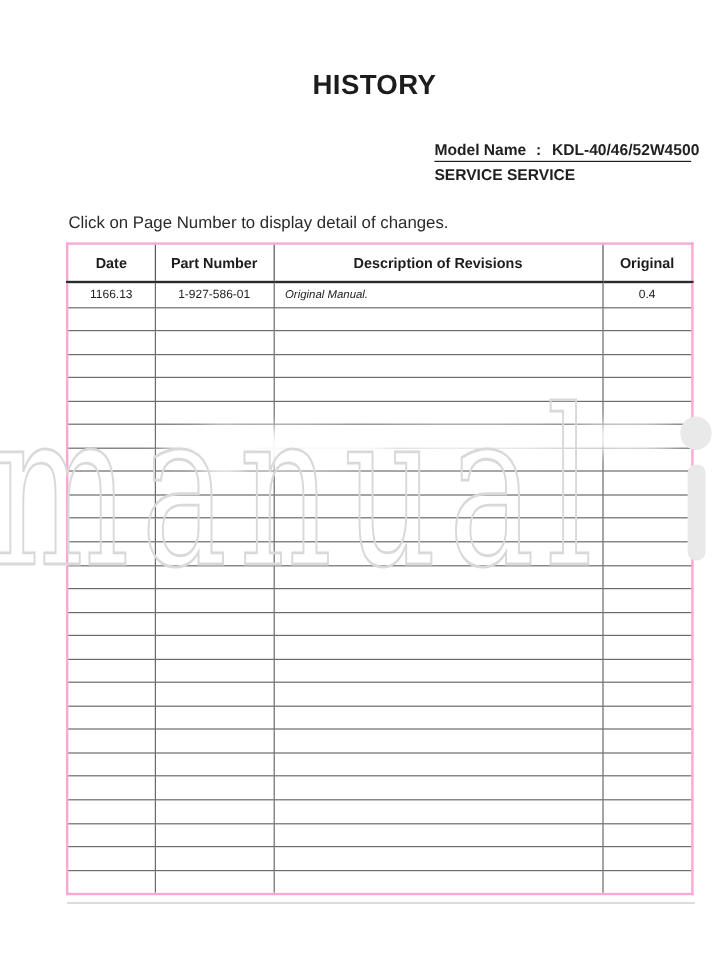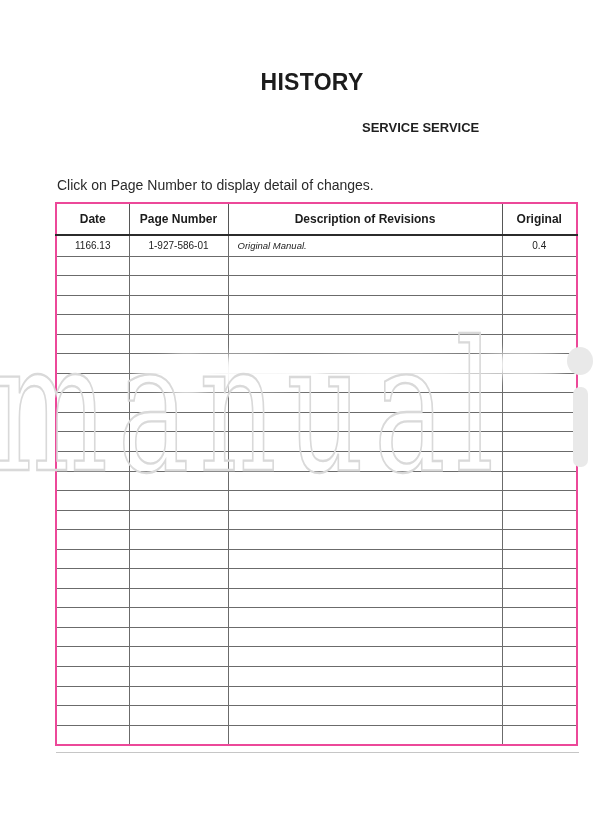--- a/index.html
+++ b/index.html
@@ -7,21 +7,21 @@
     position:relative;
     width:600px;
     height:817px;
     background:#ffffff;
     overflow:hidden;
     font-family:"Liberation Sans", sans-serif;
     color:#1f1f1f;
   }
   .page-title{
     position:absolute;
-    left:24px; top:69px; width:576px;
+    left:24px; top:57px; width:576px;
     text-align:center;
     font-size:23px;
     font-weight:bold;
     letter-spacing:0.3px;
     color:#1c1c1c;
   }
   .model-block{
     position:absolute;
     left:362px; top:117px;
   }
@@ -50,21 +50,21 @@
   }
   .table-wrap{
     position:absolute;
     left:55px; top:202px;
     z-index:1;
   }
   table.history{
     border-collapse:collapse;
     table-layout:fixed;
     width:521px;
-    border:2px solid #ec4899;
+    border:2px solid #f9a8d4;
     background:transparent;
   }
   table.history th{
     border:1px solid #565656;
     border-bottom:2.5px solid #2b2b2b;
     font-size:12px;
     font-weight:bold;
     color:#1c1c1c;
     text-align:center;
     padding:0;
@@ -101,37 +101,42 @@
   }
 </style>
 </head>
 <body>
 
 <div class="page">
 
   <div class="page-title">HISTORY</div>
 
   <div class="model-block">
+    <div class="model-line">
+      <span>Model Name</span>
+      <span class="model-colon">:</span>
+      <span class="model-value">KDL-40/46/52W4500</span>
+    </div>
     <div class="doc-type">SERVICE SERVICE</div>
   </div>
 
   <div class="note">Click on Page Number to display detail of changes.</div>
 
   <div class="table-wrap">
     <table class="history">
       <colgroup>
         <col style="width:73px">
         <col style="width:99px">
         <col style="width:274px">
         <col style="width:75px">
       </colgroup>
       <thead>
           <tr>
             <th>Date</th>
-            <th>Page Number</th>
+            <th>Part Number</th>
             <th>Description of Revisions</th>
             <th>Original</th>
           </tr>
         </thead>
       <tbody>
           <tr class="first-row">
             <td class="col-date">1166.13</td>
             <td class="col-part">1-927-586-01</td>
             <td class="col-desc">Original Manual.</td>
             <td class="col-version">0.4</td>

